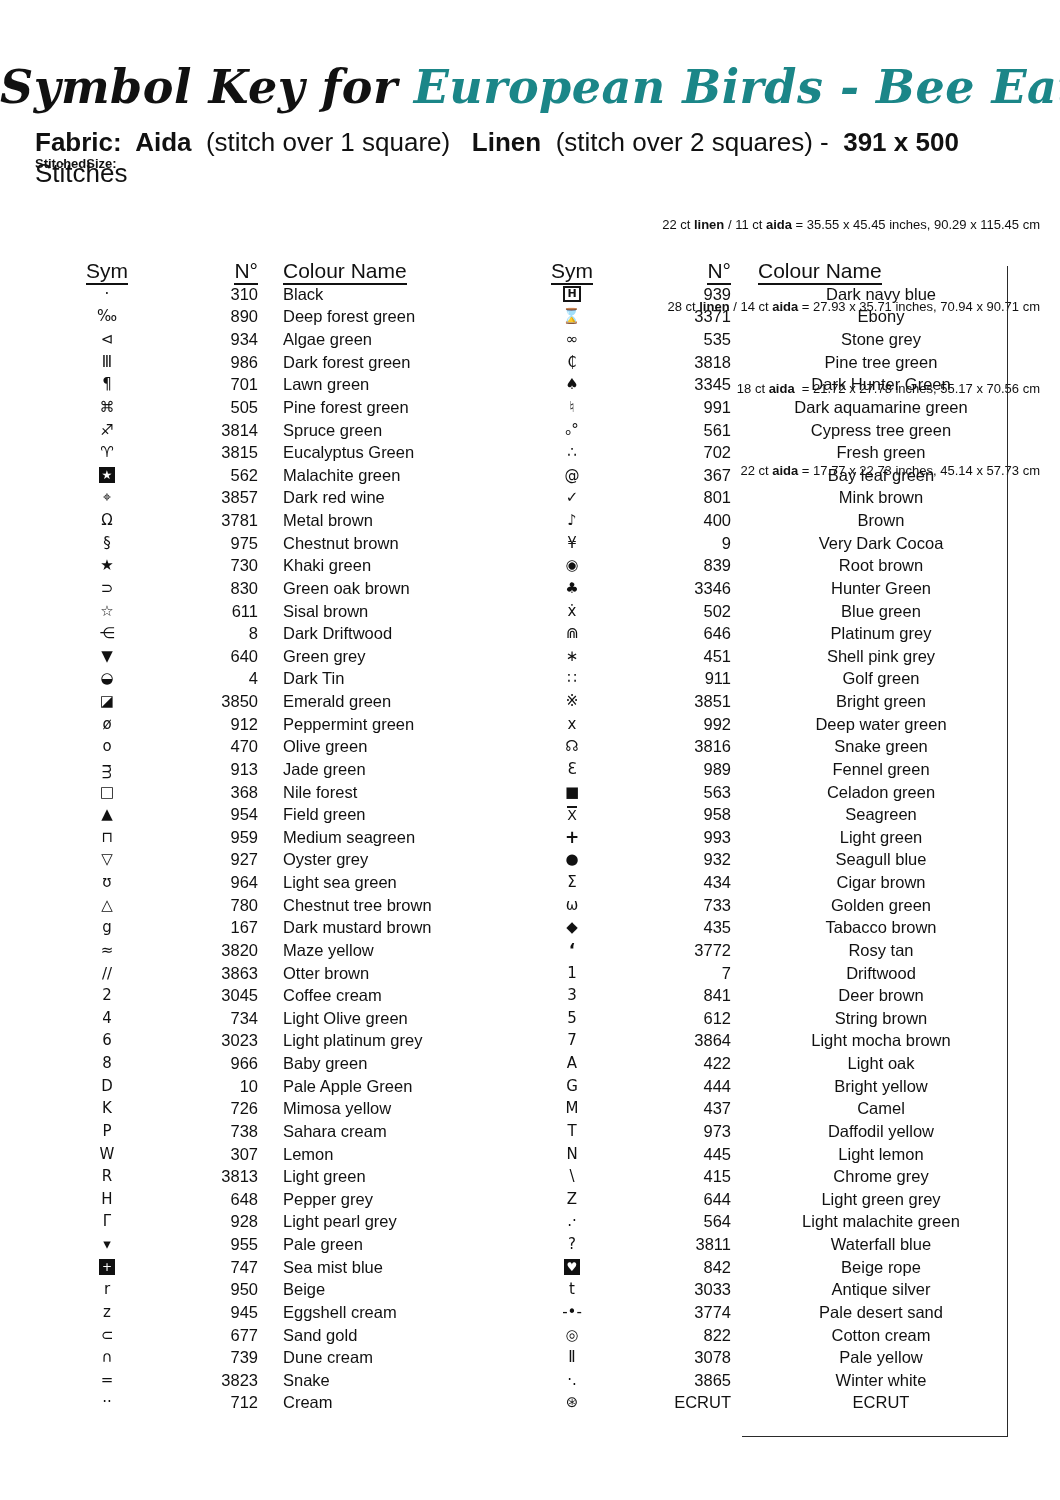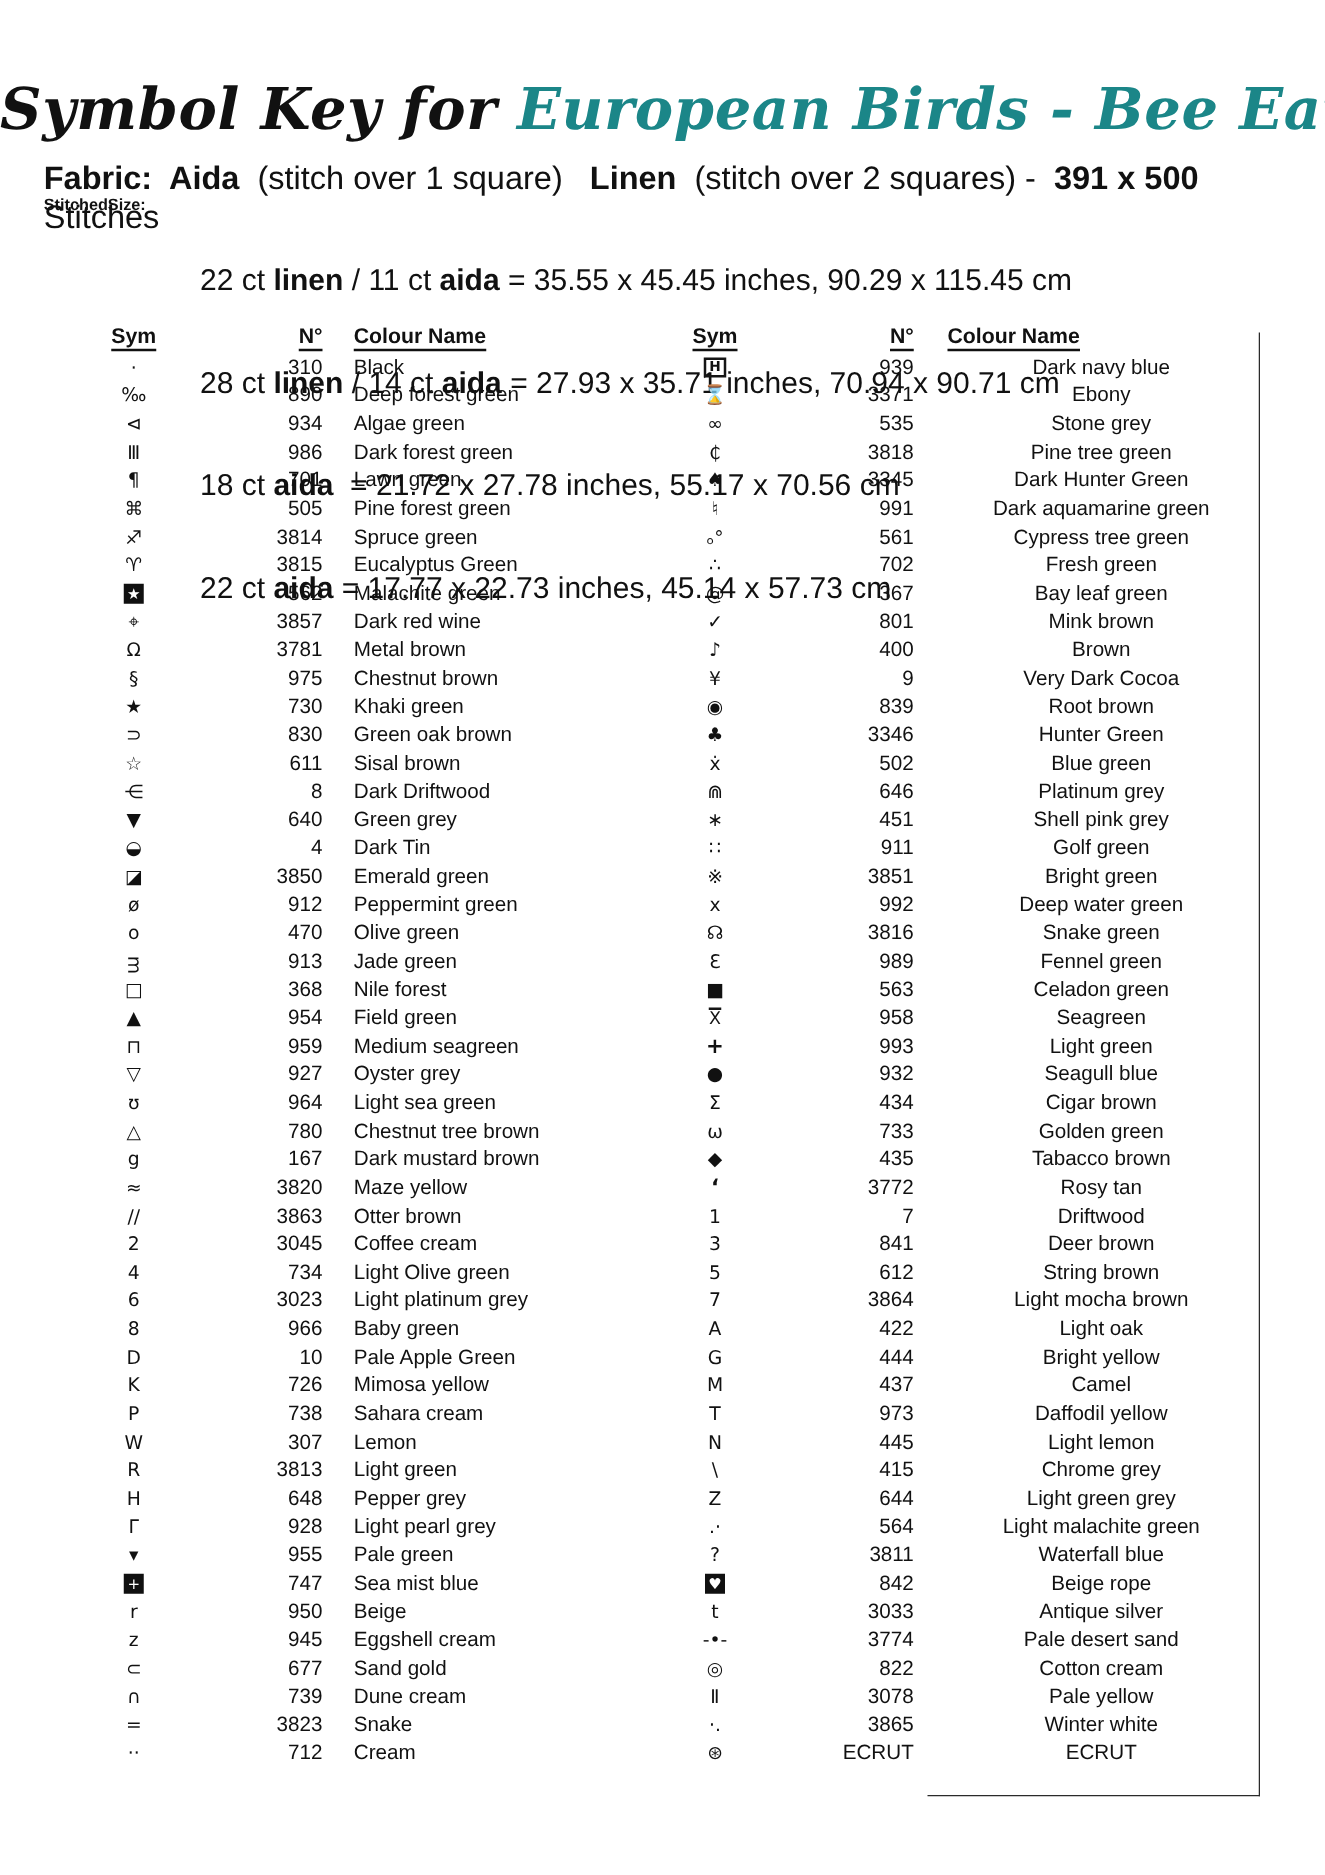--- a/index.html
+++ b/index.html
@@ -19,30 +19,30 @@
 
   
   .fabric{
     position:absolute;top:127px;left:35px;width:990px;
     font-size:26px;white-space:pre-wrap;
   }
   .sizes-label{
     position:absolute;top:156px;left:35px;font-size:13px;font-weight:bold;
   }
   .sizes{
-    position:absolute;top:156px;left:160px;width:880px;text-align:left;
-    font-size:24px;line-height:27.4px;white-space:pre-wrap;
+    position:absolute;top:156px;left:160px;width:880px;text-align:right;
+    font-size:13px;line-height:27.4px;white-space:pre-wrap;
   }
   .seg-b{font-weight:bold;}
 
   
   .ktable{position:absolute;top:259px;}
   .tableL{left:62px;width:430px;}
   .tableR{left:528px;width:478px;}
-  .thead{display:grid;height:24px;font-weight:bold;font-size:17px;align-items:start;}
+  .thead{display:grid;height:24px;font-weight:normal;font-size:21px;align-items:start;}
   .tableL .thead,.tableL .krows{grid-template-columns:90px 106px auto;}
   .tableR .thead,.tableR .krows{grid-template-columns:88px 115px auto;}
   .hu{display:inline-block;border-bottom:2px solid #111;padding-bottom:1px;line-height:1.05;}
   .h-sym{text-align:center;}
   .h-no{text-align:right;}
   .h-name{padding-left:25px;}
   .tableR .h-name{padding-left:27px;}
   .krows{display:grid;grid-auto-rows:22.64px;}
   .krows{grid-template-columns:0;}
   .csym{

